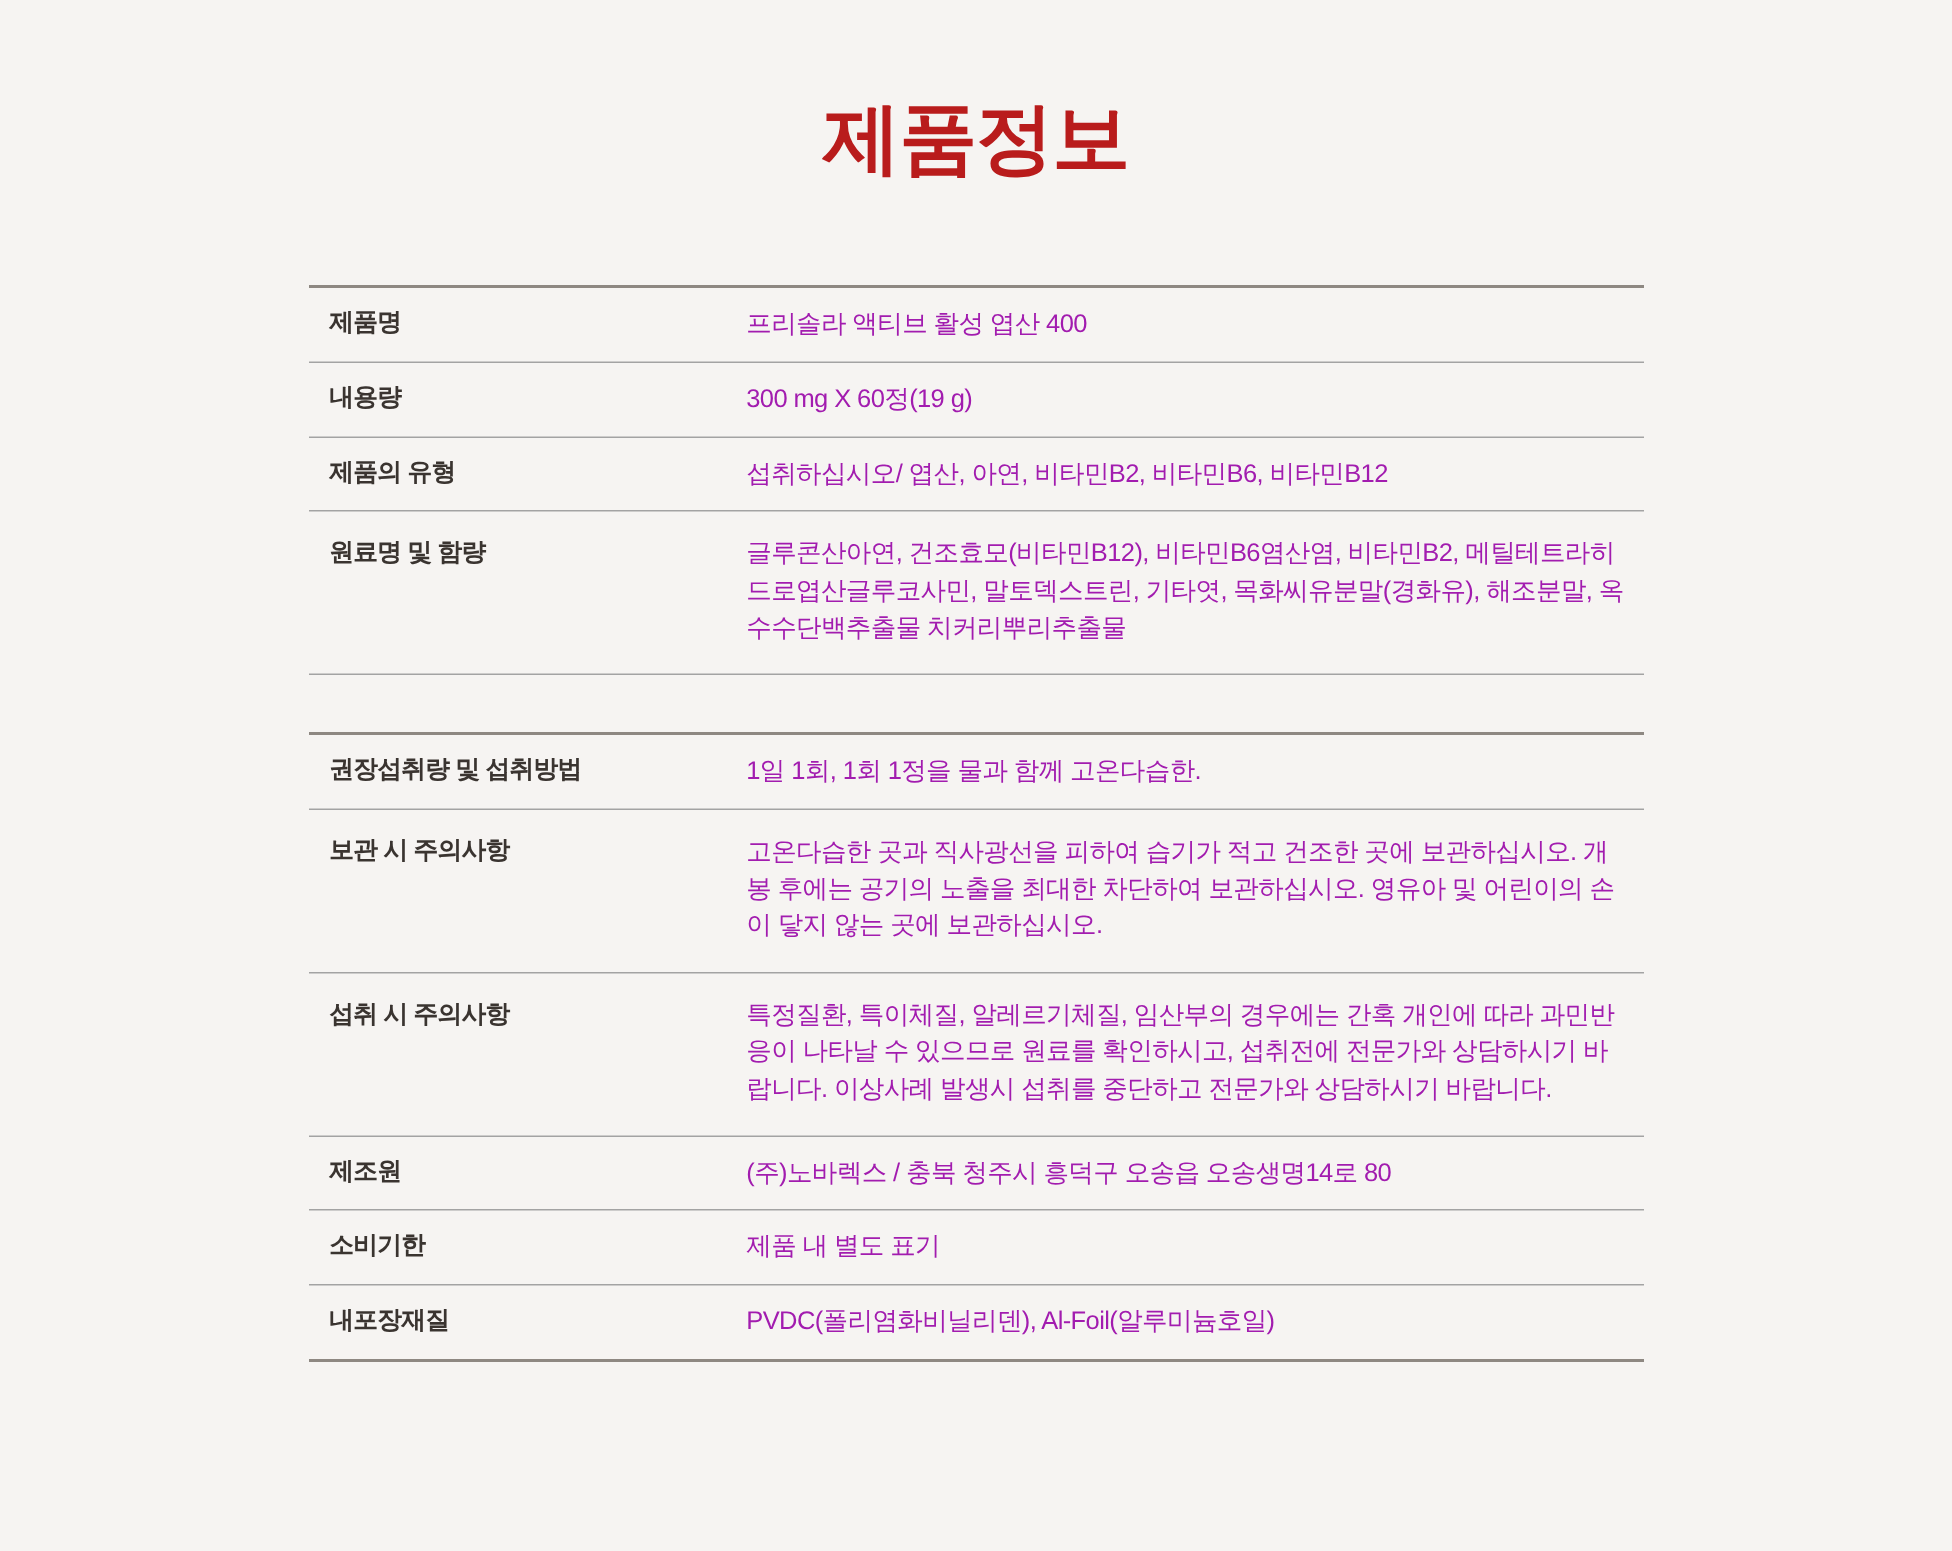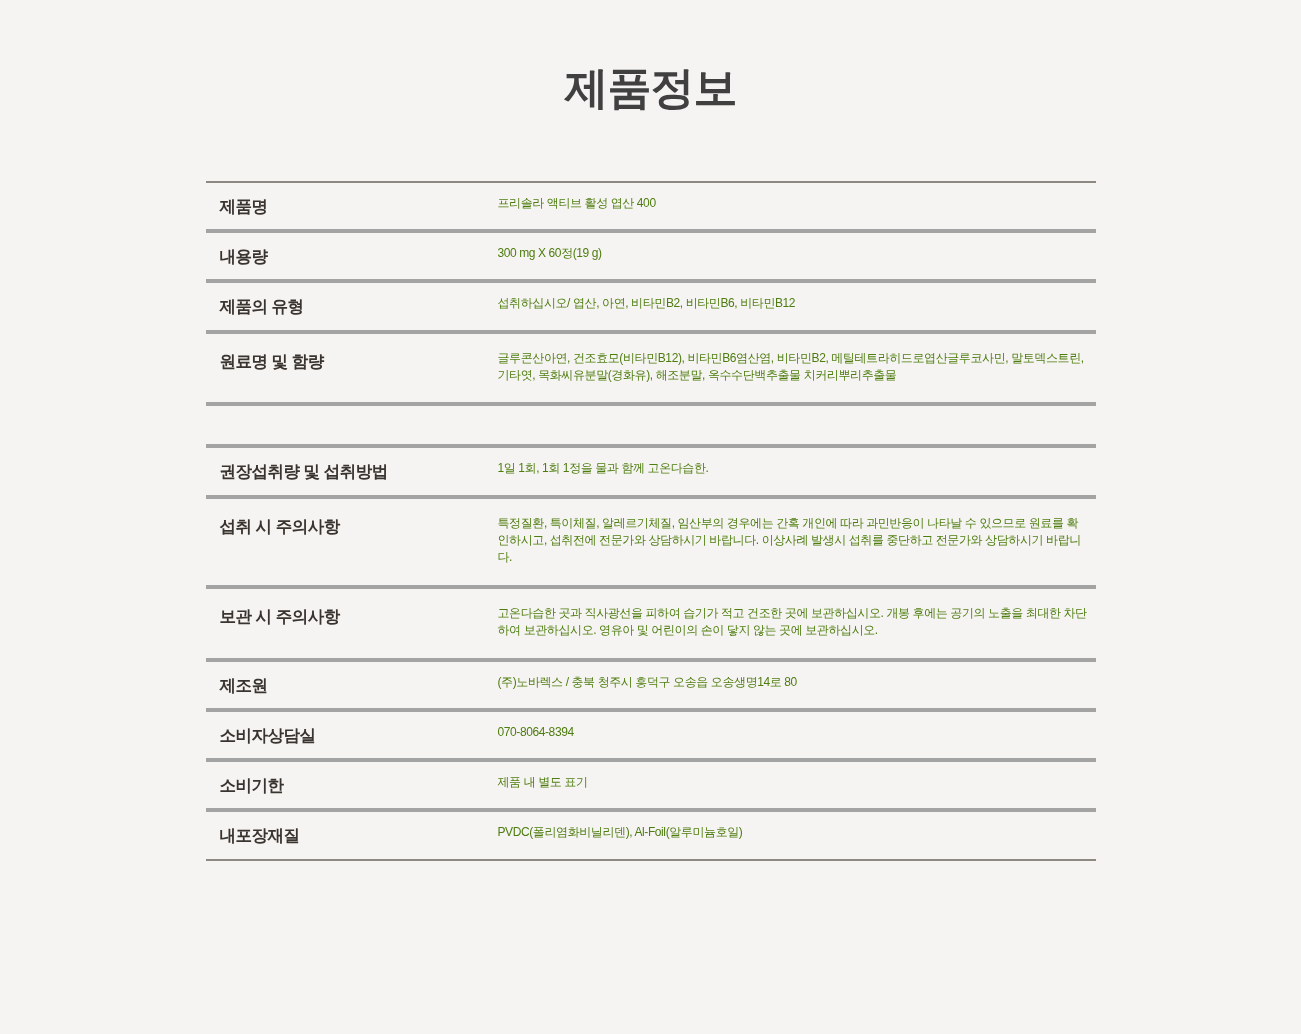--- a/index.html
+++ b/index.html
@@ -15,62 +15,62 @@
     overflow: hidden;
   }
   .page {
     position: relative;
     width: 1301px;
     height: 1034px;
     box-sizing: border-box;
   }
   .page-title {
     text-align: center;
-    font-size: 44px;
+    font-size: 52px;
     font-weight: bold;
-    color: #404040;
+    color: #b91c1c;
     letter-spacing: -1px;
     padding-top: 62px;
     line-height: 1.2;
   }
   .table-wrap {
     margin: 0 auto;
     width: 890px;
     padding-top: 66px;
   }
   table.info-table {
     width: 100%;
     border-collapse: collapse;
     table-layout: fixed;
   }
   table.info-table tr {
-    border-bottom: 4px solid #a3a3a3;
+    border-bottom: 1px solid #a3a3a3;
   }
   table.info-table tr.first-row {
     border-top: 2px solid #8e8882;
   }
   table.info-table tr.last-row {
     border-bottom: 2px solid #8e8882;
   }
   table.info-table th {
     width: 268px;
     text-align: left;
     vertical-align: top;
     font-size: 16.5px;
     font-weight: bold;
     color: #3a3430;
     padding: 12px 10px 12px 14px;
     letter-spacing: -0.5px;
     line-height: 1.35;
   }
   table.info-table td {
     vertical-align: top;
-    font-size: 12px;
+    font-size: 17px;
     font-weight: normal;
-    color: #4d7c0f;
+    color: #a21caf;
     padding: 12px 8px 12px 0;
     letter-spacing: -0.4px;
     line-height: 1.45;
   }
   tr.tall th, tr.tall td {
     padding-top: 16px;
     padding-bottom: 18px;
   }
   .spacer-row td {
     padding: 0;
@@ -105,34 +105,30 @@
           <td>글루콘산아연, 건조효모(비타민B12), 비타민B6염산염, 비타민B2, 메틸테트라히드로엽산글루코사민, 말토덱스트린, 기타엿, 목화씨유분말(경화유), 해조분말, 옥수수단백추출물 치커리뿌리추출물</td>
         </tr>
         <tr class="spacer-row">
           <td colspan="2"></td>
         </tr>
         <tr class="first-row">
           <th>권장섭취량 및 섭취방법</th>
           <td>1일 1회, 1회 1정을 물과 함께 고온다습한.</td>
         </tr>
         <tr class="tall">
+          <th>보관 시 주의사항</th>
+          <td>고온다습한 곳과 직사광선을 피하여 습기가 적고 건조한 곳에 보관하십시오. 개봉 후에는 공기의 노출을 최대한 차단하여 보관하십시오. 영유아 및 어린이의 손이 닿지 않는 곳에 보관하십시오.</td>
+        </tr>
+        <tr class="tall">
           <th>섭취 시 주의사항</th>
           <td>특정질환, 특이체질, 알레르기체질, 임산부의 경우에는 간혹 개인에 따라 과민반응이 나타날 수 있으므로 원료를 확인하시고, 섭취전에 전문가와 상담하시기 바랍니다. 이상사례 발생시 섭취를 중단하고 전문가와 상담하시기 바랍니다.</td>
-        </tr>
-        <tr class="tall">
-          <th>보관 시 주의사항</th>
-          <td>고온다습한 곳과 직사광선을 피하여 습기가 적고 건조한 곳에 보관하십시오. 개봉 후에는 공기의 노출을 최대한 차단하여 보관하십시오. 영유아 및 어린이의 손이 닿지 않는 곳에 보관하십시오.</td>
         </tr>
         <tr>
           <th>제조원</th>
           <td>(주)노바렉스 / 충북 청주시 흥덕구 오송읍 오송생명14로 80</td>
-        </tr>
-        <tr>
-          <th>소비자상담실</th>
-          <td>070-8064-8394</td>
         </tr>
         <tr>
           <th>소비기한</th>
           <td>제품 내 별도 표기</td>
         </tr>
         <tr class="last-row">
           <th>내포장재질</th>
           <td>PVDC(폴리염화비닐리덴), Al-Foil(알루미늄호일)</td>
         </tr>
       </tbody>

